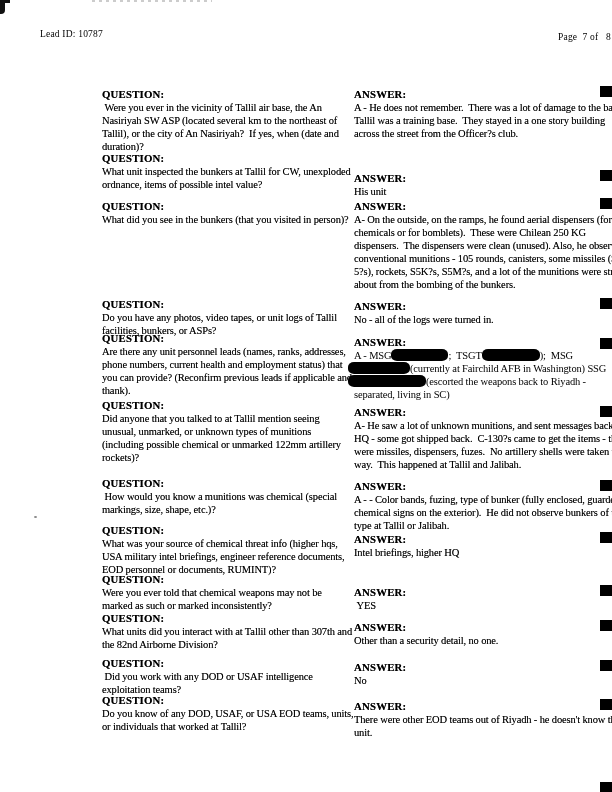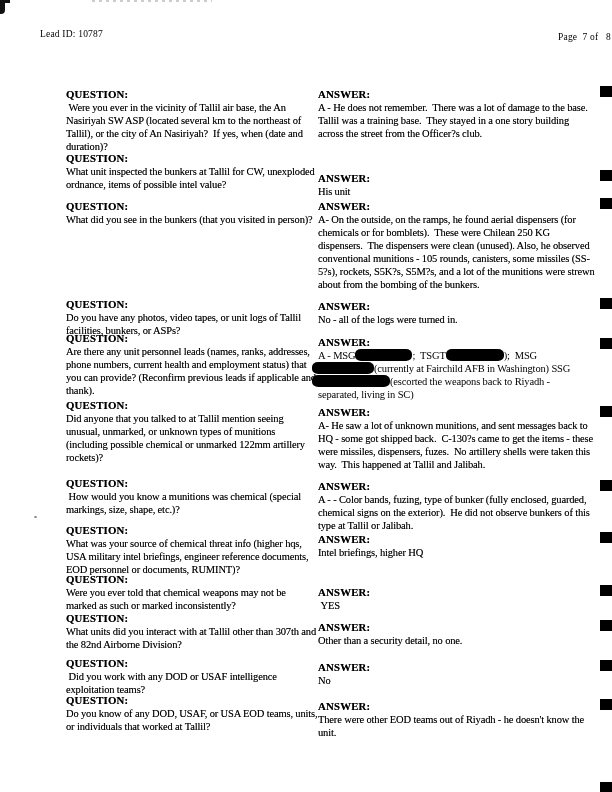--- a/index.html
+++ b/index.html
@@ -9,21 +9,21 @@
     background:#ffffff;
     overflow:hidden;
     font-family:"Liberation Serif","DejaVu Serif",serif;
     color:#000000;
   }
   
   .hdr{position:absolute;font-size:9.5px;letter-spacing:.2px;white-space:pre;}
   #lead-id{left:40px;top:29px;}
   #page-num{left:558px;top:32px;}
   
-  .block{position:absolute;line-height:13px;}
+  .block{position:absolute;line-height:13px;margin-left:36px;}
   .block.q{left:66px;width:252px;}
   .block.a{left:318px;width:278px;}
   .h{font-weight:bold;font-size:10.8px;letter-spacing:.2px;
      text-shadow:0 0 .4px rgba(0,0,0,.65);}
   .t{font-size:10.5px;letter-spacing:-.15px;white-space:pre-wrap;
      text-shadow:0 0 .35px rgba(0,0,0,.5);}
   
   .rline{font-size:10.5px;letter-spacing:-.15px;white-space:pre;line-height:13px;}
   .bar{display:inline-block;background:#000;height:12px;border-radius:6px/5px;
        vertical-align:-2px;}

